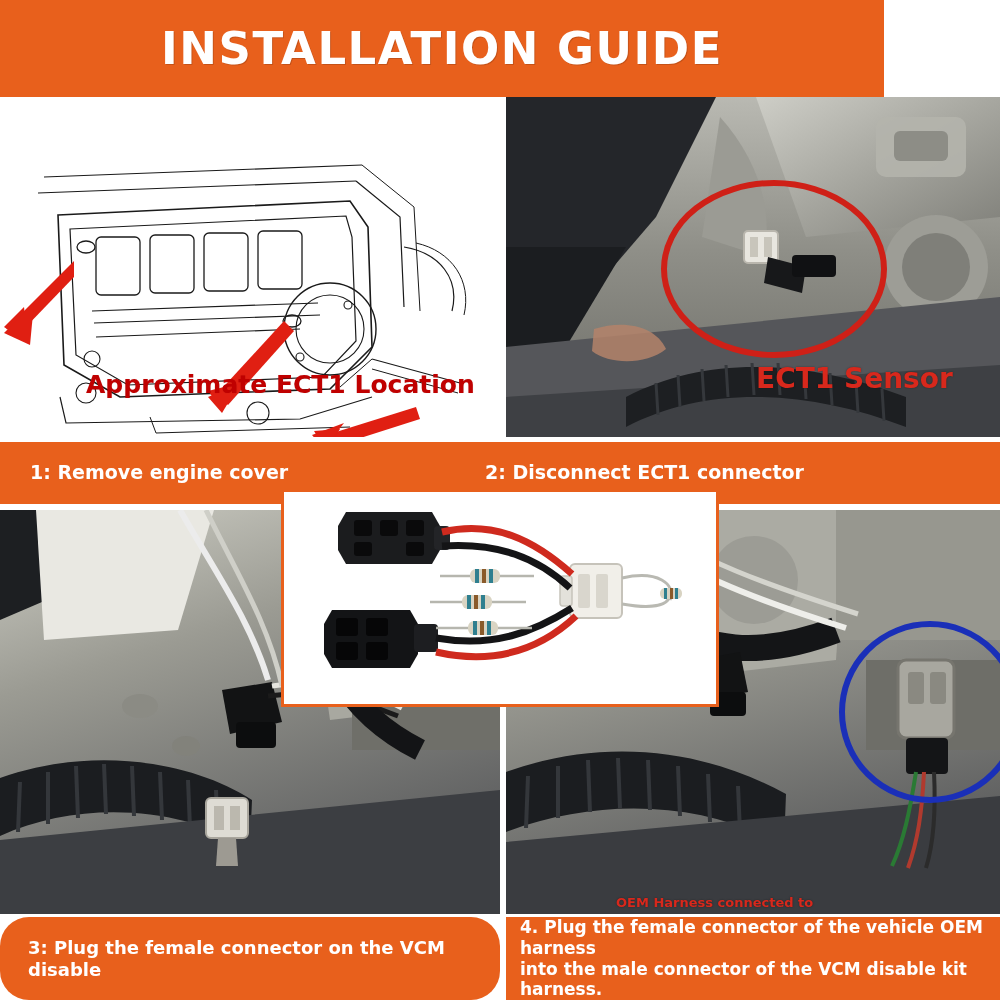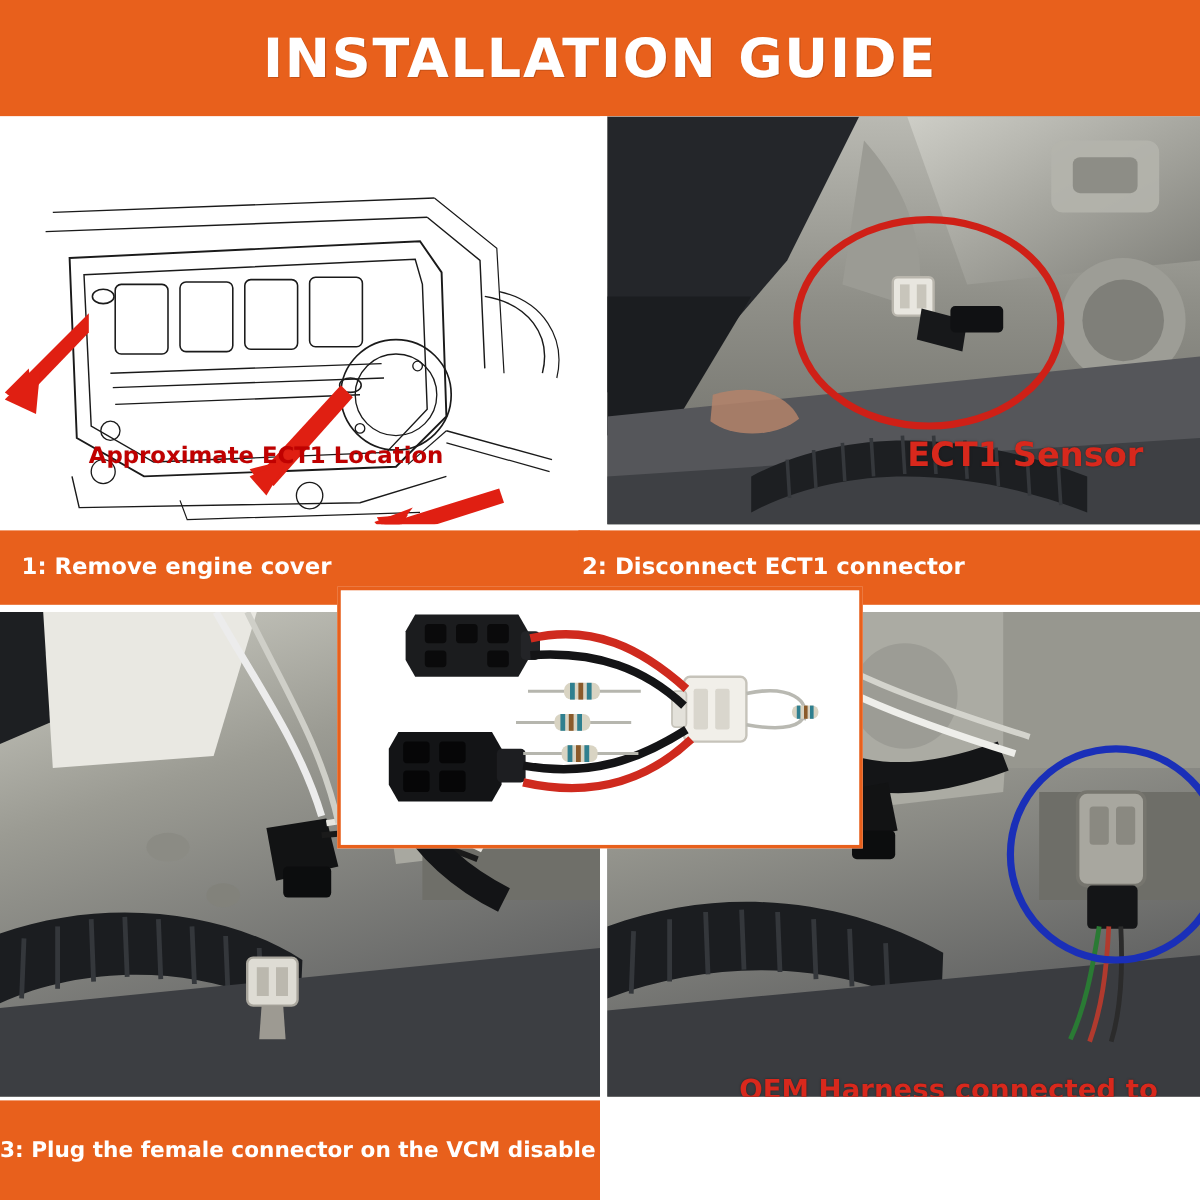--- a/index.html
+++ b/index.html
@@ -17,21 +17,21 @@
     position: relative;
     width: 1000px;
     height: 1000px;
     background: #ffffff;
   }
 
   
   .header {
     position: absolute;
     left: 0; top: 0;
-    width: 1000px;
+    width: 884px;
     height: 97px;
     background: #e8601c;
     display: flex;
     align-items: center;
     justify-content: center;
   }
   .header-title {
     color: #ffffff;
     font-size: 45px;
     font-weight: bold;
@@ -74,64 +74,64 @@
   .caption span {
     display: block;
     line-height: 1.22;
   }
 
   
   .p1 { left: 0; top: 0; width: 500px; height: 340px; background: #ffffff; border-right: 6px solid #ffffff;}
   .diagram-svg { position:absolute; left:0; top:0; }
   .approx-label {
     position: absolute;
-    left: 74px;
+    left: 86px;
     top: 272px;
     color: #c00000;
     font-weight: bold;
-    font-size: 19px;
+    font-size: 25px;
     line-height: 1.25;
     font-family: "DejaVu Sans", sans-serif;
     text-shadow: 0 0 1px rgba(0,0,0,0.15);
   }
 
   
   .p2 { left: 506px; top: 0; width: 494px; height: 340px; background:#9a9a96; }
   .ect-label {
     position: absolute;
     left: 250px;
     top: 265px;
     color: #d8281c;
     font-weight: bold;
     font-size: 28px;
     font-family: "DejaVu Sans", sans-serif;
     text-shadow: 0 0 2px rgba(0,0,0,0.35);
   }
 
   
-  .cap1 { left: 0; top: 345px; width: 500px; height: 62px; padding-left: 18px; font-size: 19px; }
+  .cap1 { left: 0; top: 345px; width: 500px; height: 62px; padding-left: 30px; font-size: 19px; }
   .cap2 { left: 482px; top: 345px; width: 566px; height: 62px; padding-left: 3px; font-size: 19px; }
 
   
   .p3 { left: 0; top: 413px; width: 500px; height: 404px; background:#8c8c88; }
   .p4 { left: 506px; top: 413px; width: 494px; height: 404px; background:#8c8c88; }
   .oem-label {
     position: absolute;
     left: 110px;
     top: 385px;
     color: #d8281c;
     font-weight: bold;
-    font-size: 23px;
+    font-size: 13px;
     line-height: 1.3;
     font-family: "DejaVu Sans", sans-serif;
     text-shadow: 0 0 2px rgba(0,0,0,0.4);
   }
 
   
-  .cap3 { left: 0; top: 820px; width: 500px; height: 83px; padding-left: 0; font-size: 18px; }
+  .cap3 { left: 0; top: 820px; width: 500px; height: 83px; padding-left: 28px; font-size: 18px; border-radius: 29px; }
   .cap4 { left: 506px; top: 820px; width: 494px; height: 83px; padding-left: 14px; font-size: 17px; }
 
   
   .inset {
     position: absolute;
     left: 281px;
     top: 392px;
     width: 438px;
     height: 218px;
     background: #ffffff;
@@ -395,20 +395,26 @@
         <div>OEM Harness connected to</div>
 
       </div>
     </div>
 
     <div class="caption cap3">
       <div>
         <span>3: Plug the female connector on the VCM disable</span>
       </div>
     </div>
+    <div class="caption cap4">
+      <div>
+        <span>4. Plug the female connector of the vehicle OEM harness</span>
+        <span>into the male connector of the VCM disable kit harness.</span>
+      </div>
+    </div>
 
     <div class="inset">
       <svg width="100%" height="100%" viewBox="0 0 432 212">
         <rect x="0" y="0" width="432" height="212" fill="#ffffff"></rect>
 
         <g>
           <path d="M62 20 L148 20 L156 34 L156 58 L148 72 L62 72 L54 58 L54 34 Z" fill="#1b1c1e"></path>
           <rect x="70" y="28" width="18" height="16" rx="3" fill="#0a0a0b"></rect>
           <rect x="96" y="28" width="18" height="16" rx="3" fill="#0a0a0b"></rect>
           <rect x="122" y="28" width="18" height="16" rx="3" fill="#0a0a0b"></rect>

